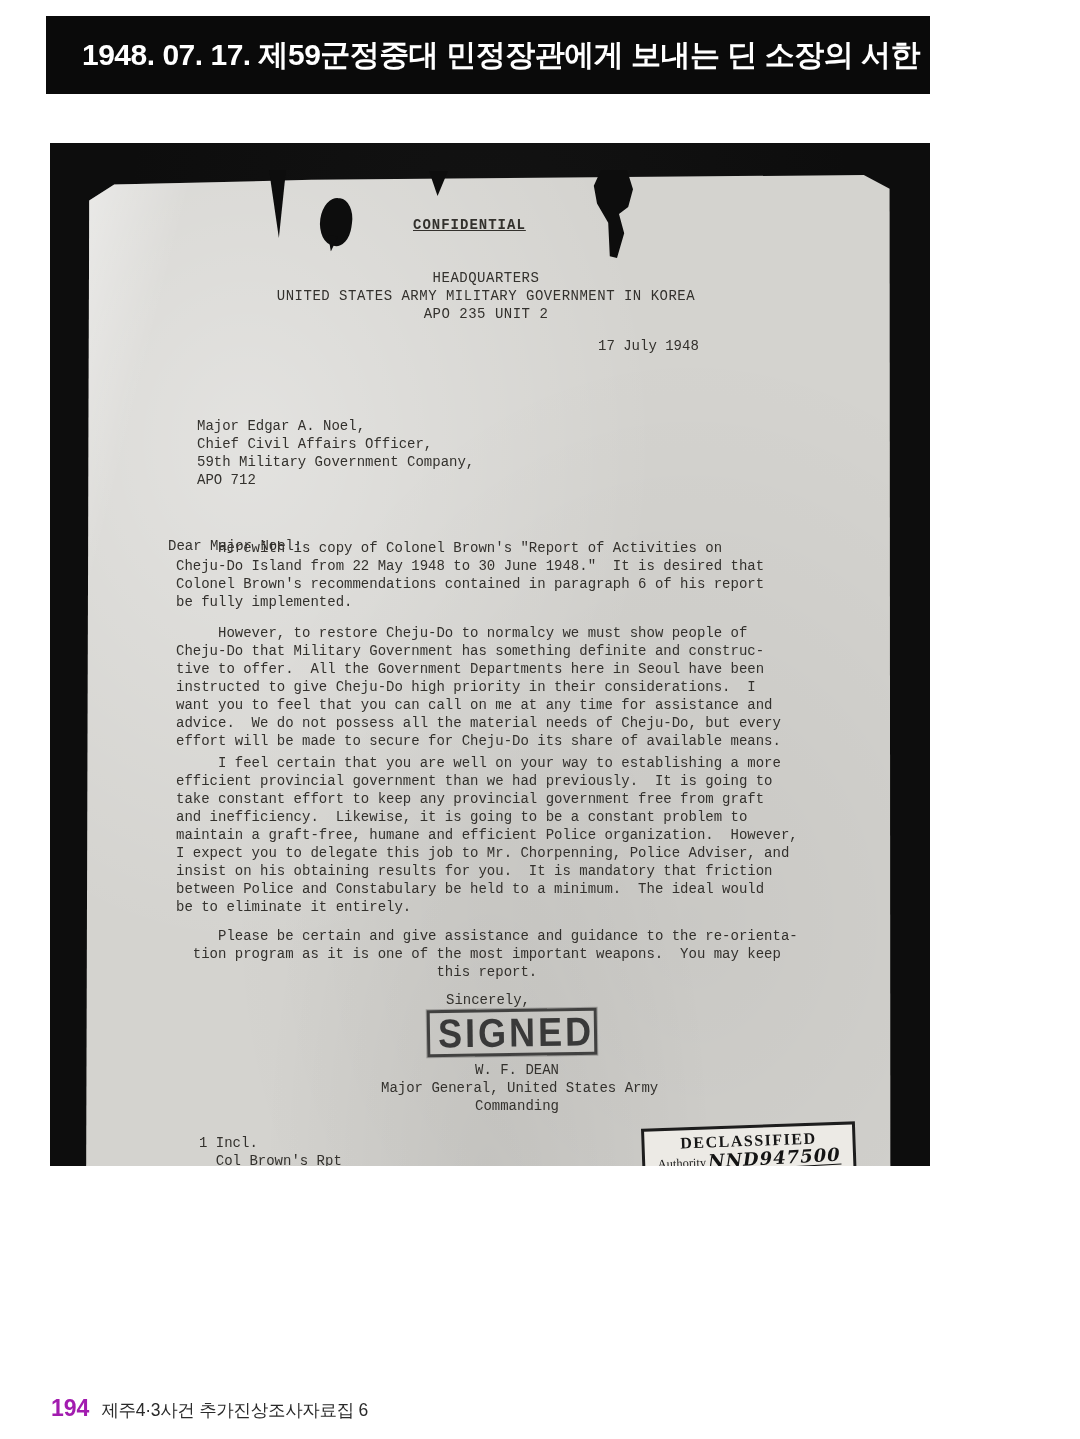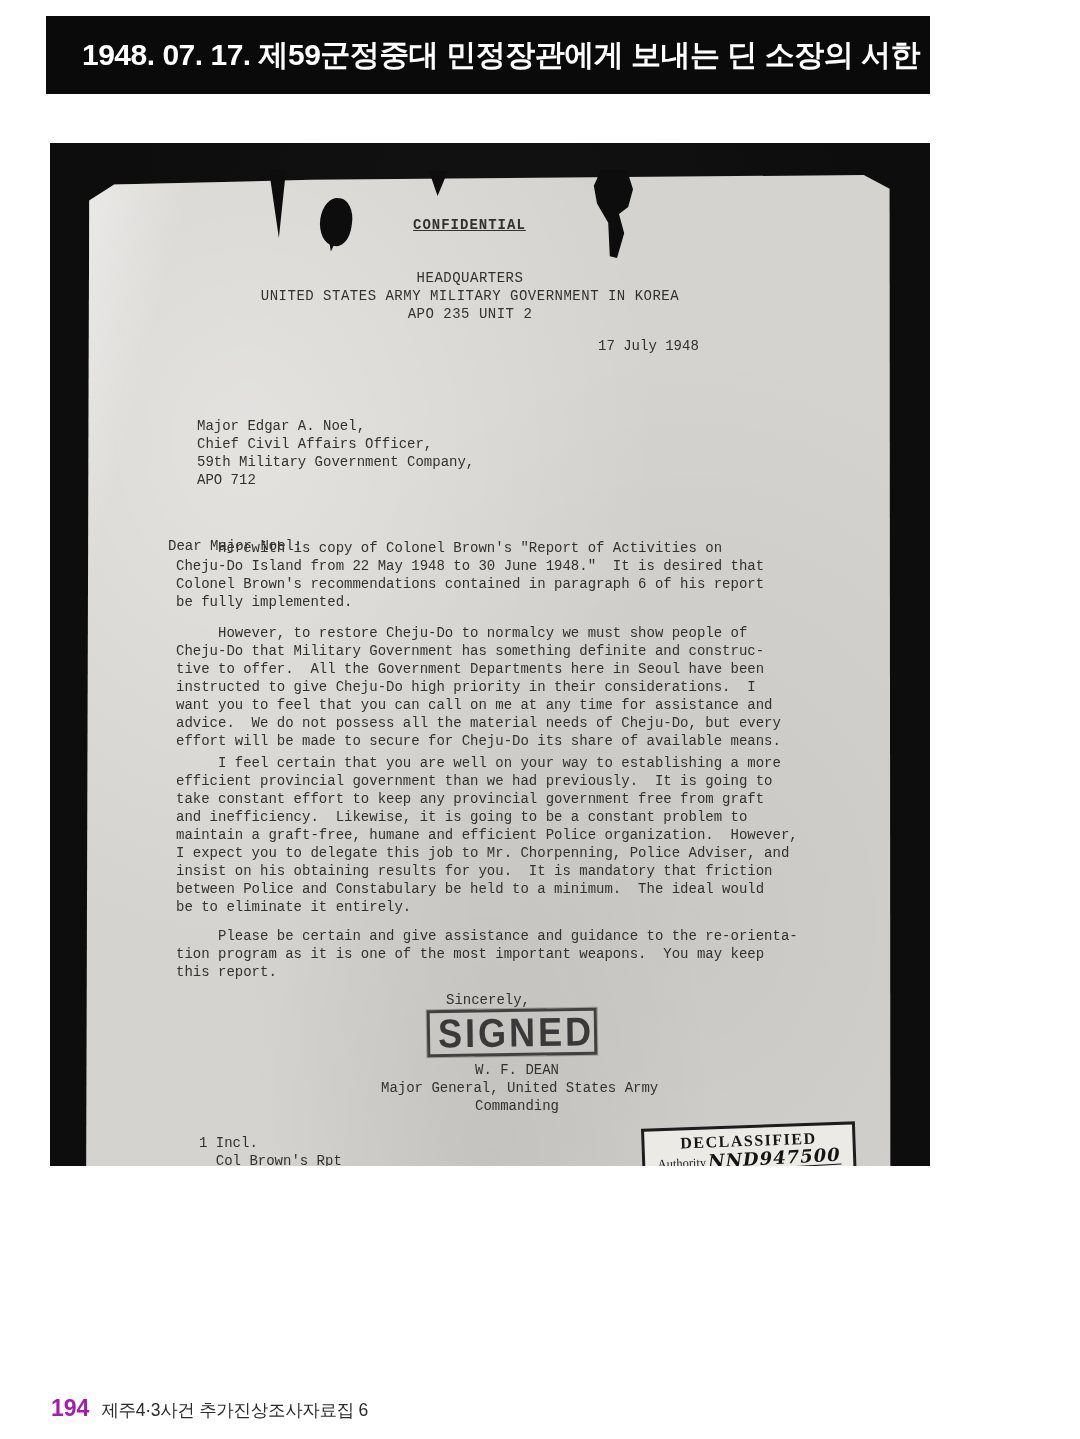--- a/index.html
+++ b/index.html
@@ -73,28 +73,28 @@
   .tear-2 { left: 379px; top: 28px; width: 19px; height: 25px;
             clip-path: polygon(0 0, 100% 0, 45% 100%); }
   .blob-2 { left: 543px; top: 27px; width: 40px; height: 88px;
             clip-path: polygon(20% 0, 85% 0, 100% 22%, 88% 42%, 65% 50%, 78% 72%, 60% 100%, 42% 98%, 38% 60%, 10% 38%, 2% 18%); }
 
   
   .abs { position: absolute; white-space: pre; }
 
   .classification { font-weight: 700; text-decoration: underline; letter-spacing: 1px; }
   .classification-top { left: 327px; top: 41px; }
-  .letterhead { left: 64px; top: 94px; width: 640px; text-align: center; letter-spacing: 0.5px; }
+  .letterhead { left: 80px; top: 94px; width: 640px; text-align: center; letter-spacing: 0.5px; }
   .letter-date { left: 512px; top: 162px; }
   .recipient { left: 111px; top: 242px; }
   .salutation { left: 82px; top: 334px; margin-top: 28px; }
   .para-1 { left: 90px; top: 364px; }
   .para-2 { left: 90px; top: 449px; }
   .para-3 { left: 90px; top: 579px; }
-  .para-4 { left: 90px; top: 752px; }
+  .para-4 { left: 90px; top: 752px; text-align: center; }
   .closing { left: 360px; top: 816px; }
 
   .signed-stamp {
     position: absolute;
     left: 341px; top: 834px;
     width: 170px; height: 47px;
     border: 3px solid rgba(35,35,35,0.82);
     box-shadow: 0 0 0 1px rgba(35,35,35,0.25);
     transform: rotate(-0.8deg);
     display: flex; align-items: center;

